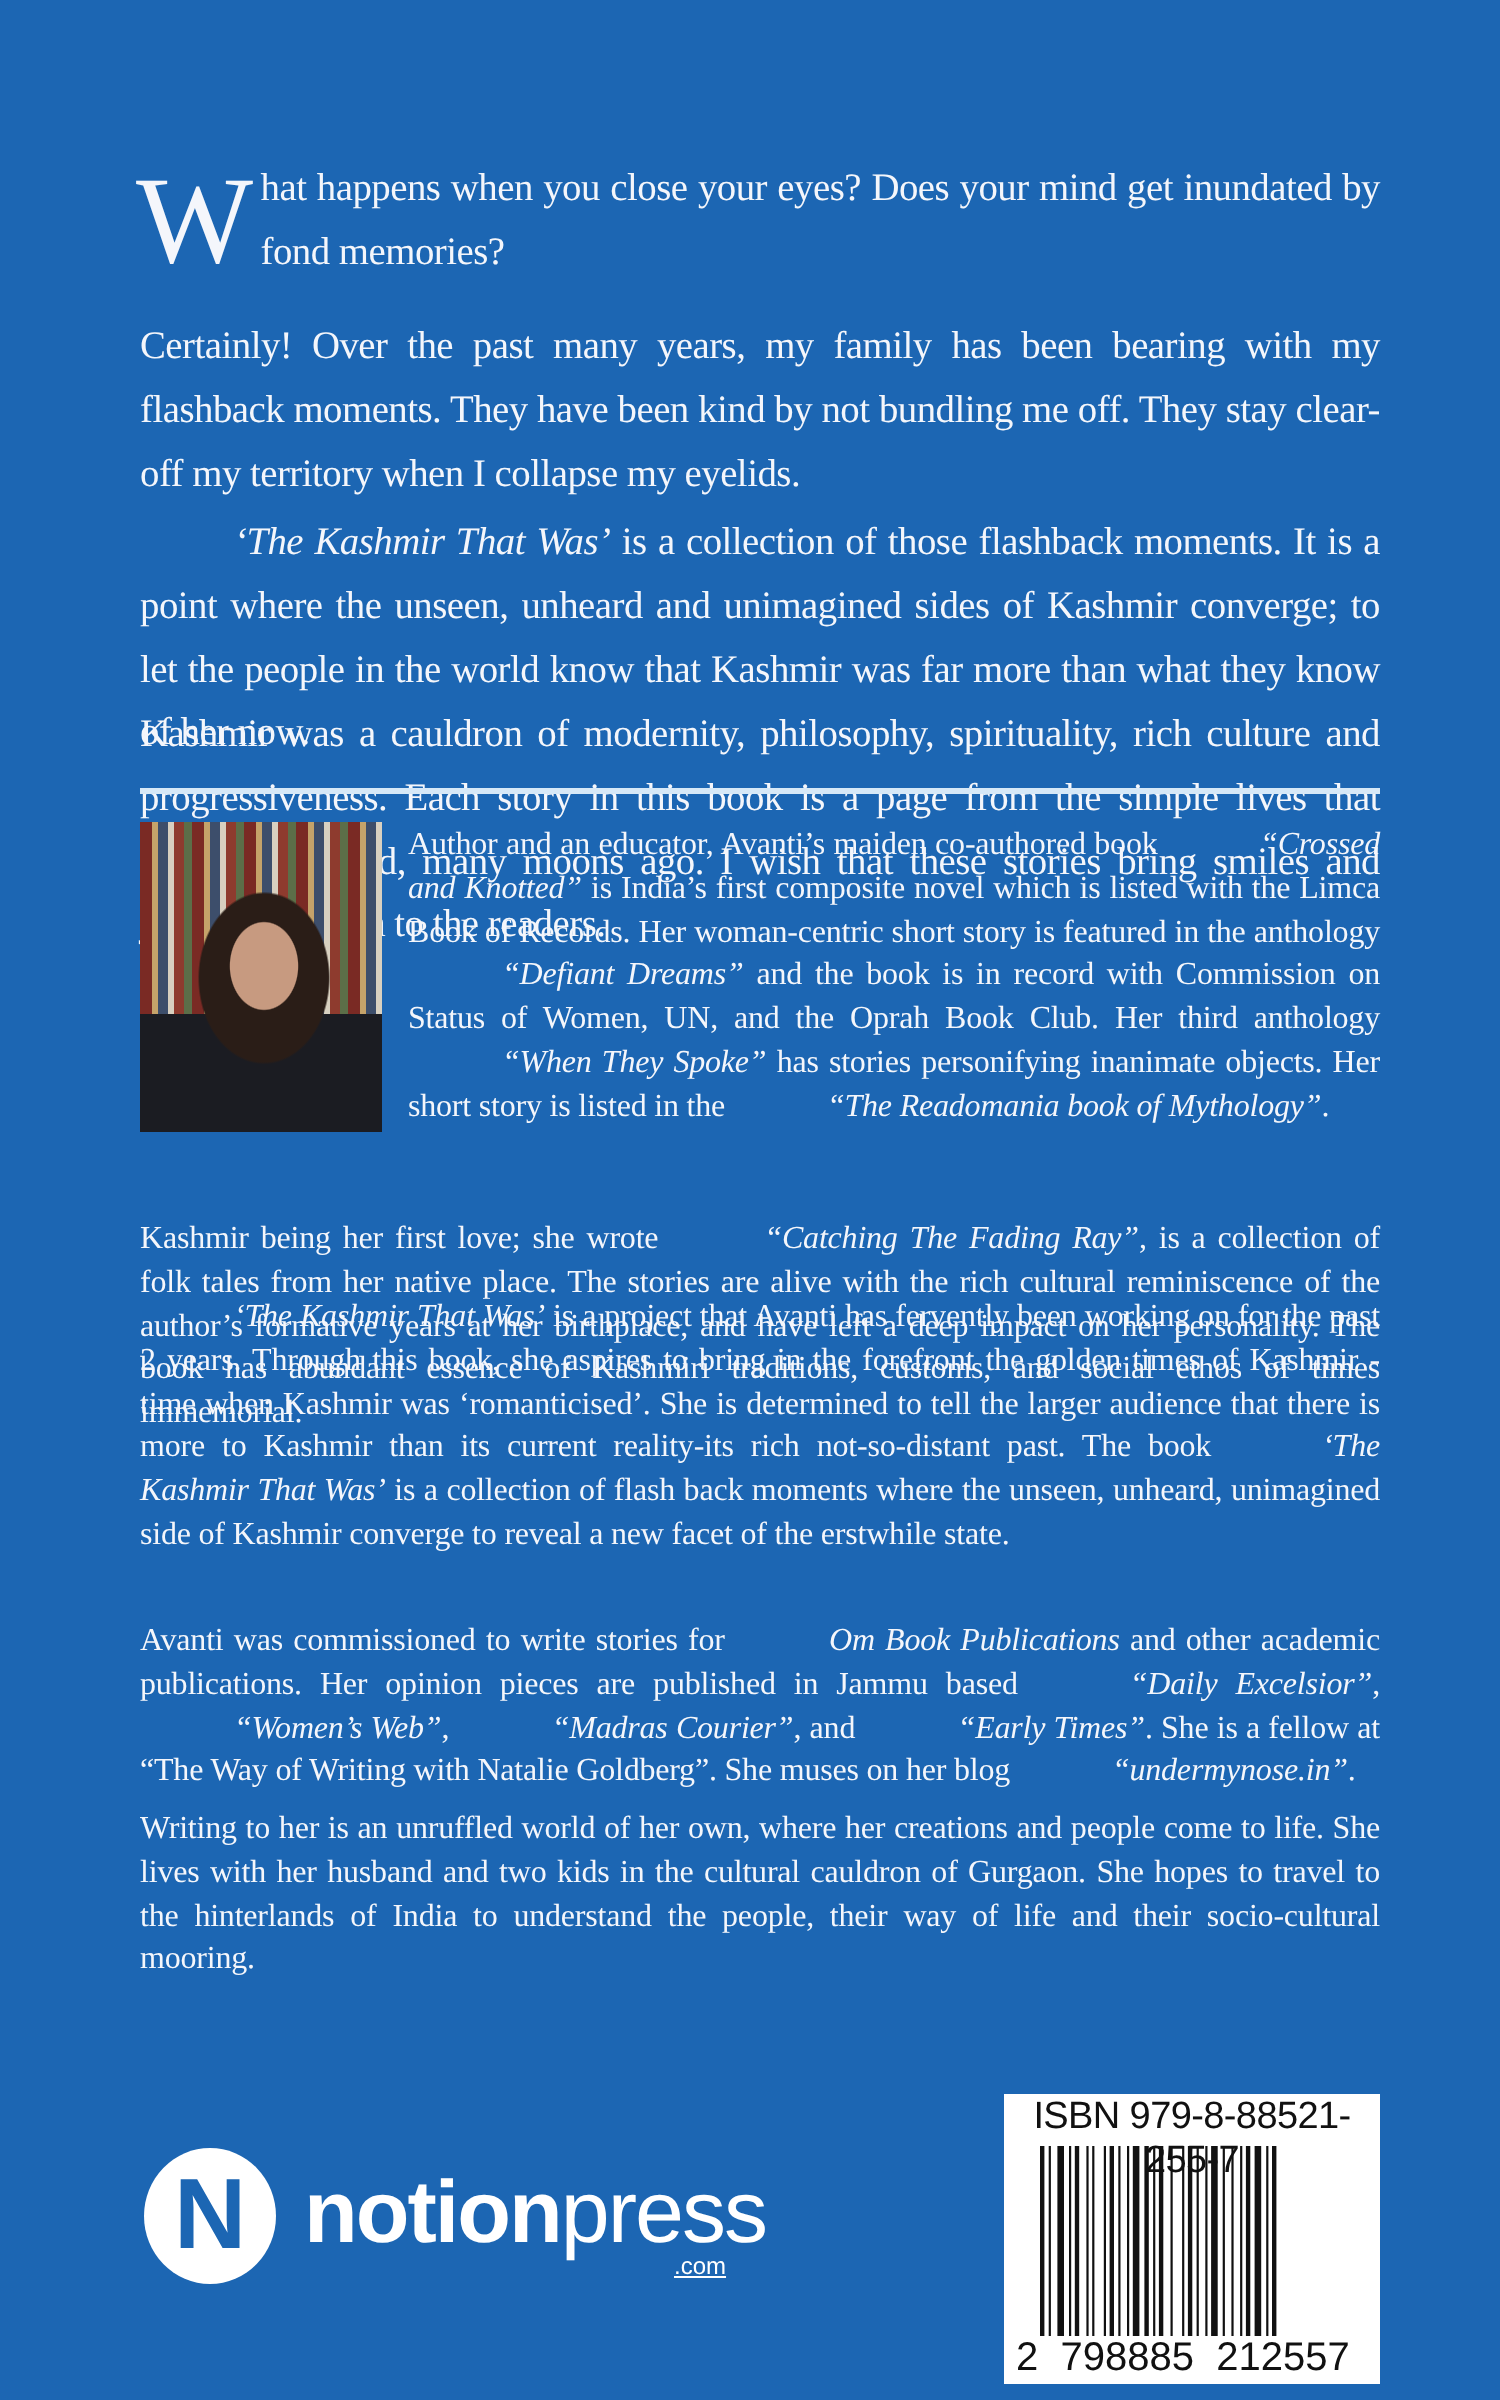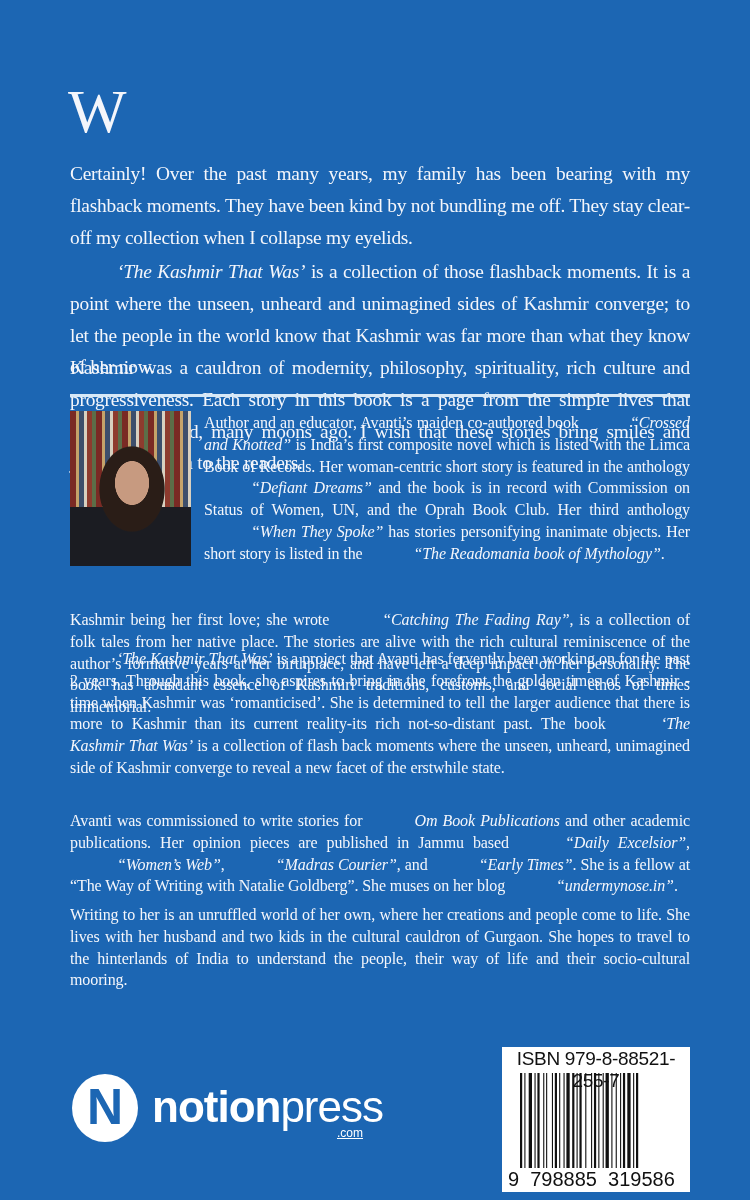--- a/index.html
+++ b/index.html
@@ -71,22 +71,22 @@
   .logo-word span.l { font-weight: normal; }
   .logo-com {
     position: absolute; left: 265px; top: 52px; font-family: "Liberation Sans", sans-serif;
     font-size: 12px; color: #fff; text-decoration: underline;
   }
 </style>
 </head>
 <body>
 
 <div class="page">
-  <p class="blurb p1"><span class="dropcap">W</span></p>
-  <p class="blurb p2">Certainly! Over the past many years, my family has been bearing with my flashback moments. They have been kind by not bundling me off. They stay clear-off my collection when I collapse my eyelids.</p>
+  <p class="blurb p1"><span class="dropcap">W</span><span>hat happens when you close your eyes? Does your mind get inundated by fond memories?</span></p>
+  <p class="blurb p2">Certainly! Over the past many years, my family has been bearing with my flashback moments. They have been kind by not bundling me off. They stay clear-off my territory when I collapse my eyelids.</p>
   <p class="blurb p3b" style="top:256px;"><span class="it">‘The Kashmir That Was’</span><span> is a collection of those flashback moments. It is a point where the unseen, unheard and unimagined sides of Kashmir converge; to let the people in the world know that Kashmir was far more than what they know of her now.</span></p>
   <p class="blurb p4" style="top:352px;">Kashmir was a cauldron of modernity, philosophy, spirituality, rich culture and progressiveness. Each story in this book is a page from the simple lives that Kashmiri’s lived, many moons ago. I wish that these stories bring smiles and joyous nostalgia to the readers.</p>
   <div class="divider"></div>
   <div class="photo"></div>
   <p class="bio bio1"><span>Author and an educator, Avanti’s maiden co-authored book </span><span class="it">“Crossed and Knotted”</span><span> is India’s first composite novel which is listed with the Limca Book of Records. Her woman-centric short story is featured in the anthology </span><span class="it">“Defiant Dreams”</span><span> and the book is in record with Commission on Status of Women, UN, and the Oprah Book Club. Her third anthology </span><span class="it">“When They Spoke”</span><span> has stories personifying inanimate objects. Her short story is listed in the </span><span class="it">“The Readomania book of Mythology”</span><span>.</span></p>
   <p class="bio bio2"><span>Kashmir being her first love; she wrote </span><span class="it">“Catching The Fading Ray”</span><span>, is a collection of folk tales from her native place. The stories are alive with the rich cultural reminiscence of the author’s formative years at her birthplace, and have left a deep impact on her personality. The book has abundant essence of Kashmiri traditions, customs, and social ethos of times immemorial.</span></p>
   <p class="bio bio3"><span class="it">‘The Kashmir That Was’</span><span> is a project that Avanti has fervently been working on for the past 2 years. Through this book, she aspires to bring in the forefront the golden times of Kashmir - time when Kashmir was ‘romanticised’. She is determined to tell the larger audience that there is more to Kashmir than its current reality-its rich not-so-distant past. The book </span><span class="it">‘The Kashmir That Was’</span><span> is a collection of flash back moments where the unseen, unheard, unimagined side of Kashmir converge to reveal a new facet of the erstwhile state.</span></p>
   <p class="bio bio4"><span>Avanti was commissioned to write stories for </span><span class="it">Om Book Publications</span><span> and other academic publications. Her opinion pieces are published in Jammu based </span><span class="it">“Daily Excelsior”</span><span>, </span><span class="it">“Women’s Web”</span><span>, </span><span class="it">“Madras Courier”</span><span>, and </span><span class="it">“Early Times”</span><span>. She is a fellow at “The Way of Writing with Natalie Goldberg”. She muses on her blog </span><span class="it">“undermynose.in”</span><span>.</span></p>
   <p class="bio bio5"><span>Writing to her is an unruffled world of her own, where her creations and people come to life. She lives with her husband and two kids in the cultural cauldron of Gurgaon. She hopes to travel to the hinterlands of India to understand the people, their way of life and their socio-cultural mooring.</span></p>
 </div>
@@ -124,14 +124,14 @@
       <rect x="84.65000000000005" y="0" width="1.1" height="95" fill="#111"></rect>
       <rect x="87.55000000000005" y="0" width="3.3000000000000003" height="95" fill="#111"></rect>
       <rect x="93.35000000000005" y="0" width="1.1" height="95" fill="#111"></rect>
       <rect x="97.70000000000006" y="0" width="1.1" height="95" fill="#111"></rect>
       <rect x="102.05000000000007" y="0" width="1.1" height="95" fill="#111"></rect>
       <rect x="104.95000000000007" y="0" width="2.2" height="95" fill="#111"></rect>
       <rect x="109.30000000000008" y="0" width="3.3000000000000003" height="95" fill="#111"></rect>
       <rect x="115.10000000000008" y="0" width="1.1" height="95" fill="#111"></rect>
       <rect x="118.00000000000009" y="0" width="2.2" height="95" fill="#111"></rect>
     </svg>
-  <div class="barcode-digits">9  798885  319586</div>
+  <div class="barcode-digits">2  798885  212557</div>
 </div>
 
 </body></html>

